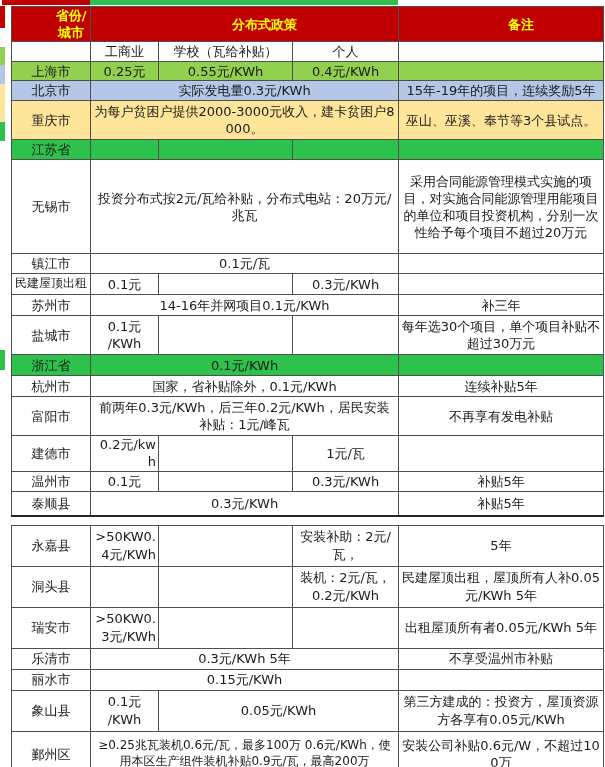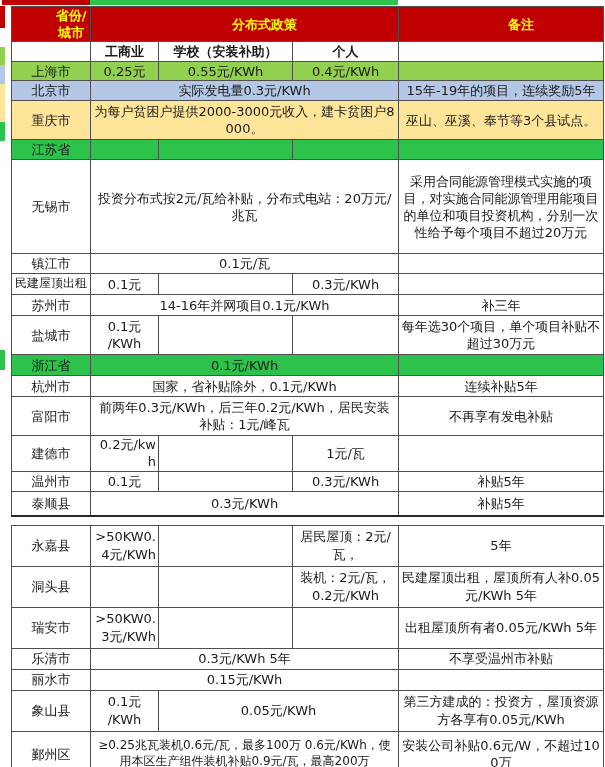--- a/index.html
+++ b/index.html
@@ -39,21 +39,21 @@
     font-size:13px;line-height:1.32;white-space:pre-line;word-break:break-all;
   }
   tr.h18>td{height:18px}tr.h19>td{height:19px}tr.h20>td{height:20px}
   tr.h22>td{height:22px}tr.h23>td{height:23px}tr.h38>td{height:38px}
   tr.h40>td{height:40px}tr.h45>td{height:45px}tr.h93>td{height:93px}
   .bg-red{background:var(--c-header-red);color:var(--c-header-text);font-weight:bold;font-size:13px;padding-left:42px;}
   .bg-green-l td{background:var(--c-green-light);margin-top:40px;}
   .bg-blue td{background:var(--c-blue-light);margin-left:44px;}
   .bg-tan td{background:var(--c-tan);}
   .bg-green td{background:var(--c-green);}
-  .bold{font-weight:bold;}
+  .bold{font-weight:normal;}
   .ta-l{text-align:right;}
   .fs12{font-size:12px;}
 </style>
 </head>
 <body>
 
 <div class="screen">
 
   <div class="topstrip">
     <div class="seg seg-red"></div>
@@ -83,21 +83,21 @@
         </colgroup>
       <tbody>
           <tr class="h22">
         <td class="bg-red">省份/城市</td>
         <td class="bg-red" colspan="3">分布式政策</td>
         <td class="bg-red">备注</td>
       </tr>
       <tr class="h19 bold">
         <td></td>
         <td>工商业</td>
-        <td>学校（安装补助）</td>
+        <td>学校（瓦给补贴）</td>
         <td>个人</td>
         <td></td>
       </tr>
       <tr class="h18 bg-green-l">
         <td>上海市</td>
         <td>0.25元</td>
         <td>0.55元/KWh</td>
         <td>0.4元/KWh</td>
         <td></td>
       </tr>
@@ -194,21 +194,21 @@
           <col style="width:134px">
           <col style="width:106px">
           <col style="width:205px">
         </colgroup>
       <tbody>
           <tr class="h40">
         <td>永嘉县</td>
         <td class="ta-l">&gt;50KW0.
 4元/KWh</td>
         <td></td>
-        <td>居民屋顶：2元/瓦，</td>
+        <td>安装补助：2元/瓦，</td>
         <td>5年</td>
       </tr>
       <tr class="h40">
         <td>洞头县</td>
         <td></td>
         <td></td>
         <td>装机：2元/瓦，0.2元/KWh</td>
         <td>民建屋顶出租，屋顶所有人补0.05元/KWh 5年</td>
       </tr>
       <tr class="h40">

